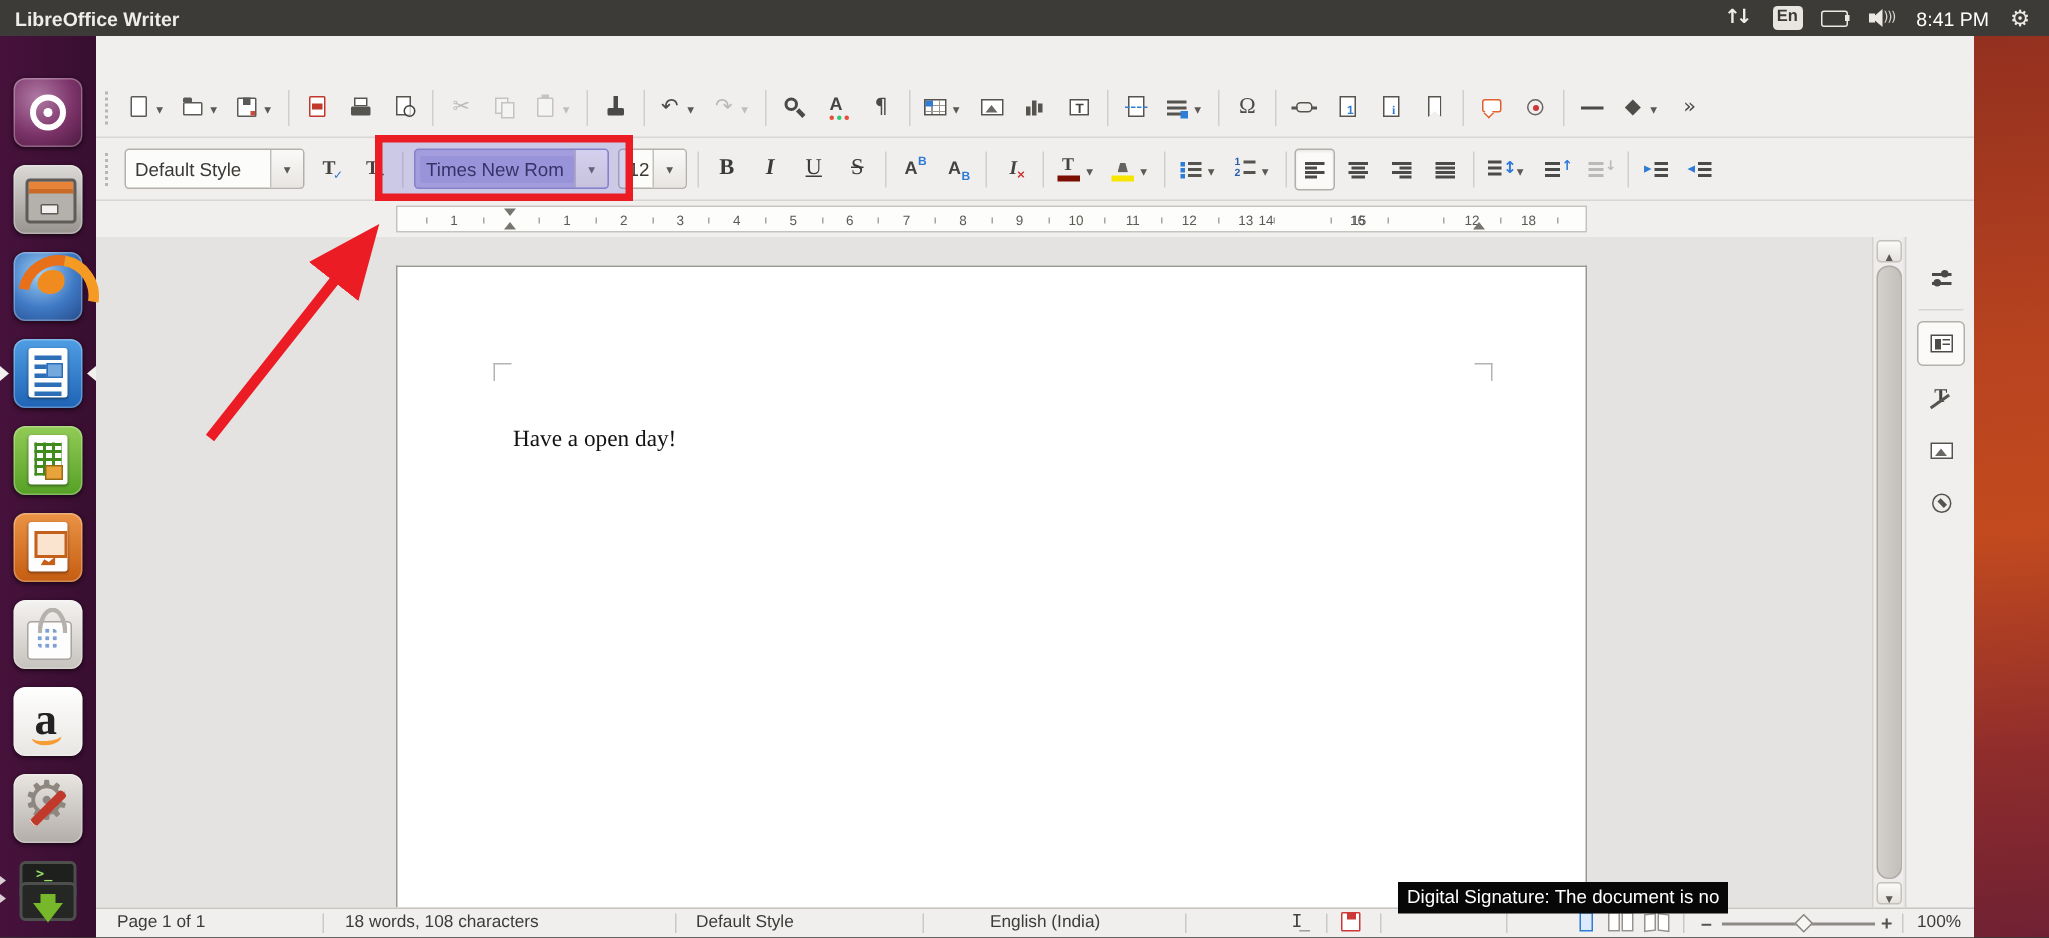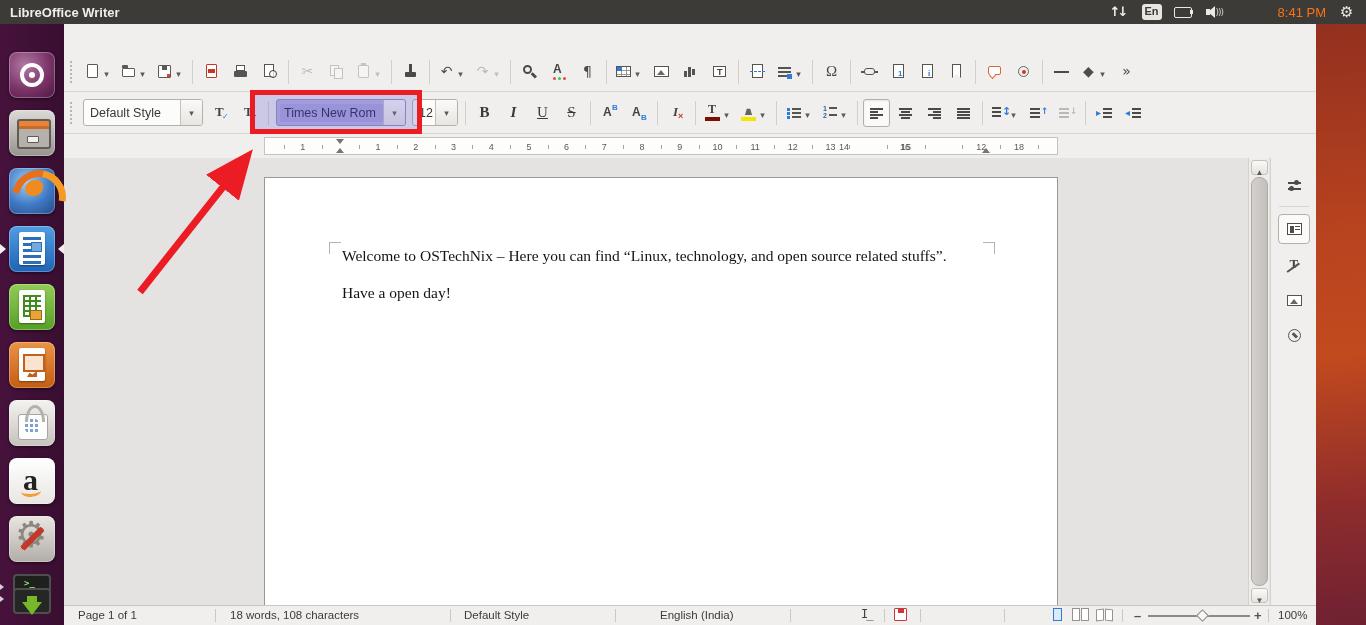--- a/index.html
+++ b/index.html
@@ -11,21 +11,21 @@
   .apptitle{font-weight:bold;font-size:13px;margin-left:10px;text-align:right;}
   .tray{position:absolute;right:8px;top:0;height:24px;display:flex;align-items:center;gap:12px;}
   .tray .ticon{position:relative;display:inline-block;width:20px;height:18px;}
   .i-updown::before{content:"↑↓";position:absolute;left:0;top:0;font:bold 13px/18px "DejaVu Sans",sans-serif;letter-spacing:-3px;color:#f0ede8;}
   .enbadge{background:#e9e6e2;color:#3a3a36;font:bold 11px/15px "Liberation Sans",sans-serif;padding:0 3px;border-radius:3px;height:16px;}
   .i-batt::before{content:"";position:absolute;left:0;top:4px;width:16px;height:9px;border:1.5px solid #ece9e4;border-radius:2px;}
   .i-batt::after{content:"";position:absolute;left:16.5px;top:7px;width:2.5px;height:4px;background:#ece9e4;}
   .i-vol::before{content:"";position:absolute;left:0;top:6px;width:4px;height:6px;background:#ece9e4;}
   .i-vol::after{content:"";position:absolute;left:2px;top:3px;width:0;height:0;border-top:6px solid transparent;border-bottom:6px solid transparent;border-right:7px solid #ece9e4;}
   .i-vol .wv::before{content:")))";position:absolute;left:10px;top:1px;font:9px/16px "DejaVu Sans",sans-serif;color:#d9d6d0;letter-spacing:-1px;}
-  .ttime{font-size:13px;color:#f97316;margin-left:40px;}
+  .ttime{font-size:13px;color:#ffffff;}
   .i-gear::before{content:"⚙";position:absolute;left:2px;top:0;font:15px/18px "DejaVu Sans",sans-serif;color:#ece9e4;}
 
   
   .wallpaper{position:absolute;left:1316px;top:24px;width:50px;height:601px;background:linear-gradient(175deg,#93301f 0%,#b8431f 35%,#c24a1e 55%,#8e2c2c 80%,#6f2133 100%);}
 
   
   .launcher{position:absolute;left:0;top:24px;width:64px;height:601px;background:linear-gradient(90deg,#46123c,#380e30);z-index:30;}
   .tile{position:absolute;left:9px;width:46px;height:46px;border-radius:8px;box-shadow:inset 0 0 0 1px rgba(255,255,255,.28),0 1px 3px rgba(0,0,0,.55);}
   .t-ubuntu{background:radial-gradient(circle at 35% 30%,#b07aa5,#7b3368 55%,#551f49 90%);}
   .t-ubuntu::before{content:"";position:absolute;left:11px;top:11px;width:16px;height:16px;border:4px solid #fff;border-radius:50%;}
@@ -561,21 +561,20 @@
           <span class="rtick" style="left: 735.15px;"></span>
           <span class="rtick" style="left: 772.85px;"></span>
           <span class="rmark-bot" style="left: 717px;"></span>
         </div>
     </div>
 
     <div class="docarea">
       <div class="page">
         <span class="cmark tl"></span>
         <span class="cmark tr"></span>
-        <p class="dpar p1">Welcome to OSTechNix – Here you can find “Linux, technology, and open source related stuffs”.</p>
         <p class="dpar p2">Have a open day!</p>
       </div>
 
       <div class="vscroll">
         <span class="varrow up"></span>
         <div class="vthumb"></div>
         <span class="varrow down"></span>
       </div>
 
       <div class="sidebartabs">
@@ -628,14 +627,15 @@
   <div class="annbox" id="annbox" style="left: 250px; top: 90px; width: 172px; height: 44px;"></div>
   <svg class="annarrow">
     <defs>
       <marker id="ah" markerWidth="7" markerHeight="7" refX="4.5" refY="3" orient="auto">
         <path d="M0,0 L7,3 L0,6 Z" fill="#ec1c24"></path>
       </marker>
     </defs>
     <line x1="140" y1="292" x2="242" y2="163" stroke="#ec1c24" stroke-width="7" marker-end="url(#ah)"></line>
   </svg>
 
+  <div class="tooltip">Digital Signature: The document is no</div>
 
 </div>
 
 </body></html>

